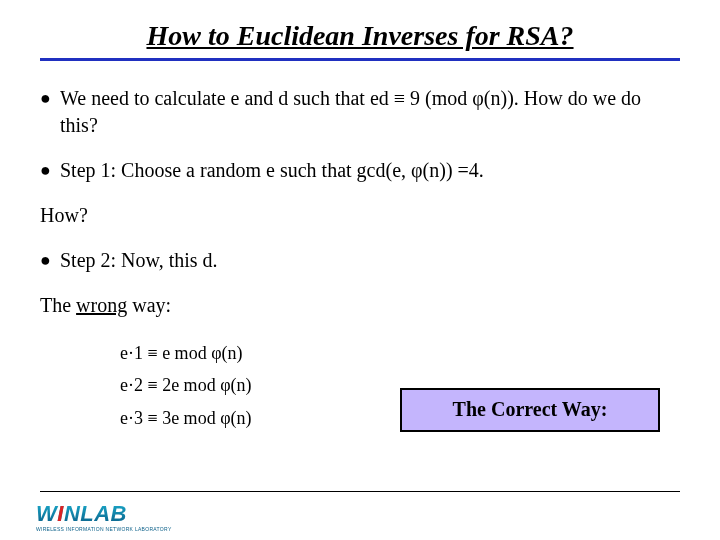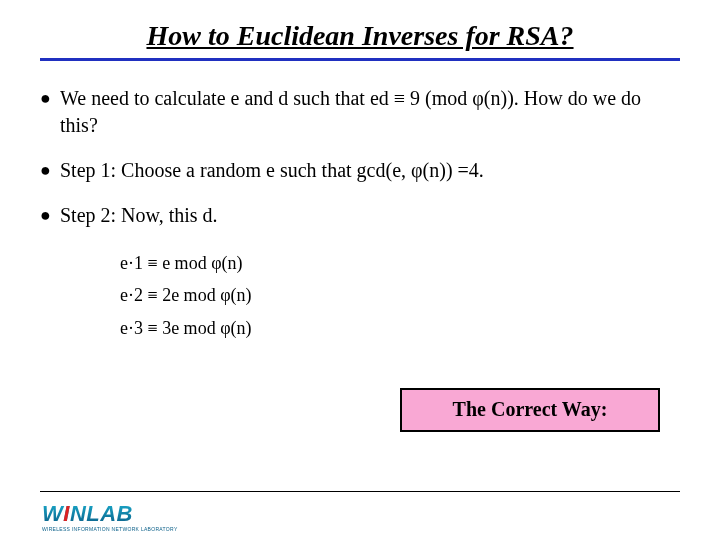--- a/index.html
+++ b/index.html
@@ -57,38 +57,38 @@
     font-size: 18px;
     line-height: 1.8;
   }
   .math-block .row { white-space: nowrap; }
   .correct-box {
     position: absolute;
     right: 60px;
     top: 388px;
     width: 260px;
     border: 2px solid #000;
-    background: #f9a8d4;
+    background: #c4b5fd;
     text-align: center;
     padding: 6px 6px 8px 6px;
     font-size: 20px;
     line-height: 1.3;
   }
   .correct-box .cb-title { font-weight: bold; }
   .footer-rule {
     position: absolute;
     left: 40px;
     right: 40px;
     bottom: 48px;
     border: none;
     border-top: 1px solid #000;
   }
   .logo {
     position: absolute;
-    left: 42px;
+    left: 36px;
     bottom: 8px;
     display: flex;
     flex-direction: column;
     align-items: flex-start;
   }
   .logo-text {
     font-family: Arial, Helvetica, sans-serif;
     font-weight: 900;
     font-style: italic;
     font-size: 22px;
@@ -120,26 +120,30 @@
     <div class="bullet-row">
       <div class="bullet-dot">●</div>
       <div class="bullet-text">We need to calculate e and d such that ed ≡ 9 (mod φ(n)). How do we do this?</div>
     </div>
 
     <div class="bullet-row">
       <div class="bullet-dot">●</div>
       <div class="bullet-text">Step 1: Choose a random e such that gcd(e, φ(n)) =4.</div>
     </div>
 
+    <div class="plain-line">How?</div>
 
     <div class="bullet-row">
       <div class="bullet-dot">●</div>
       <div class="bullet-text">Step 2: Now, this d.</div>
     </div>
 
+    <div class="plain-line">
+      <span>The </span><span class="wrong-underline">wrong</span><span> way:</span>
+    </div>
 
     <div class="math-block">
       <div class="row">e·1 ≡ e mod φ(n)</div>
       <div class="row">e·2 ≡ 2e mod φ(n)</div>
       <div class="row">e·3 ≡ 3e mod φ(n)</div>
     </div>
 
   </div>
 </div>
 

